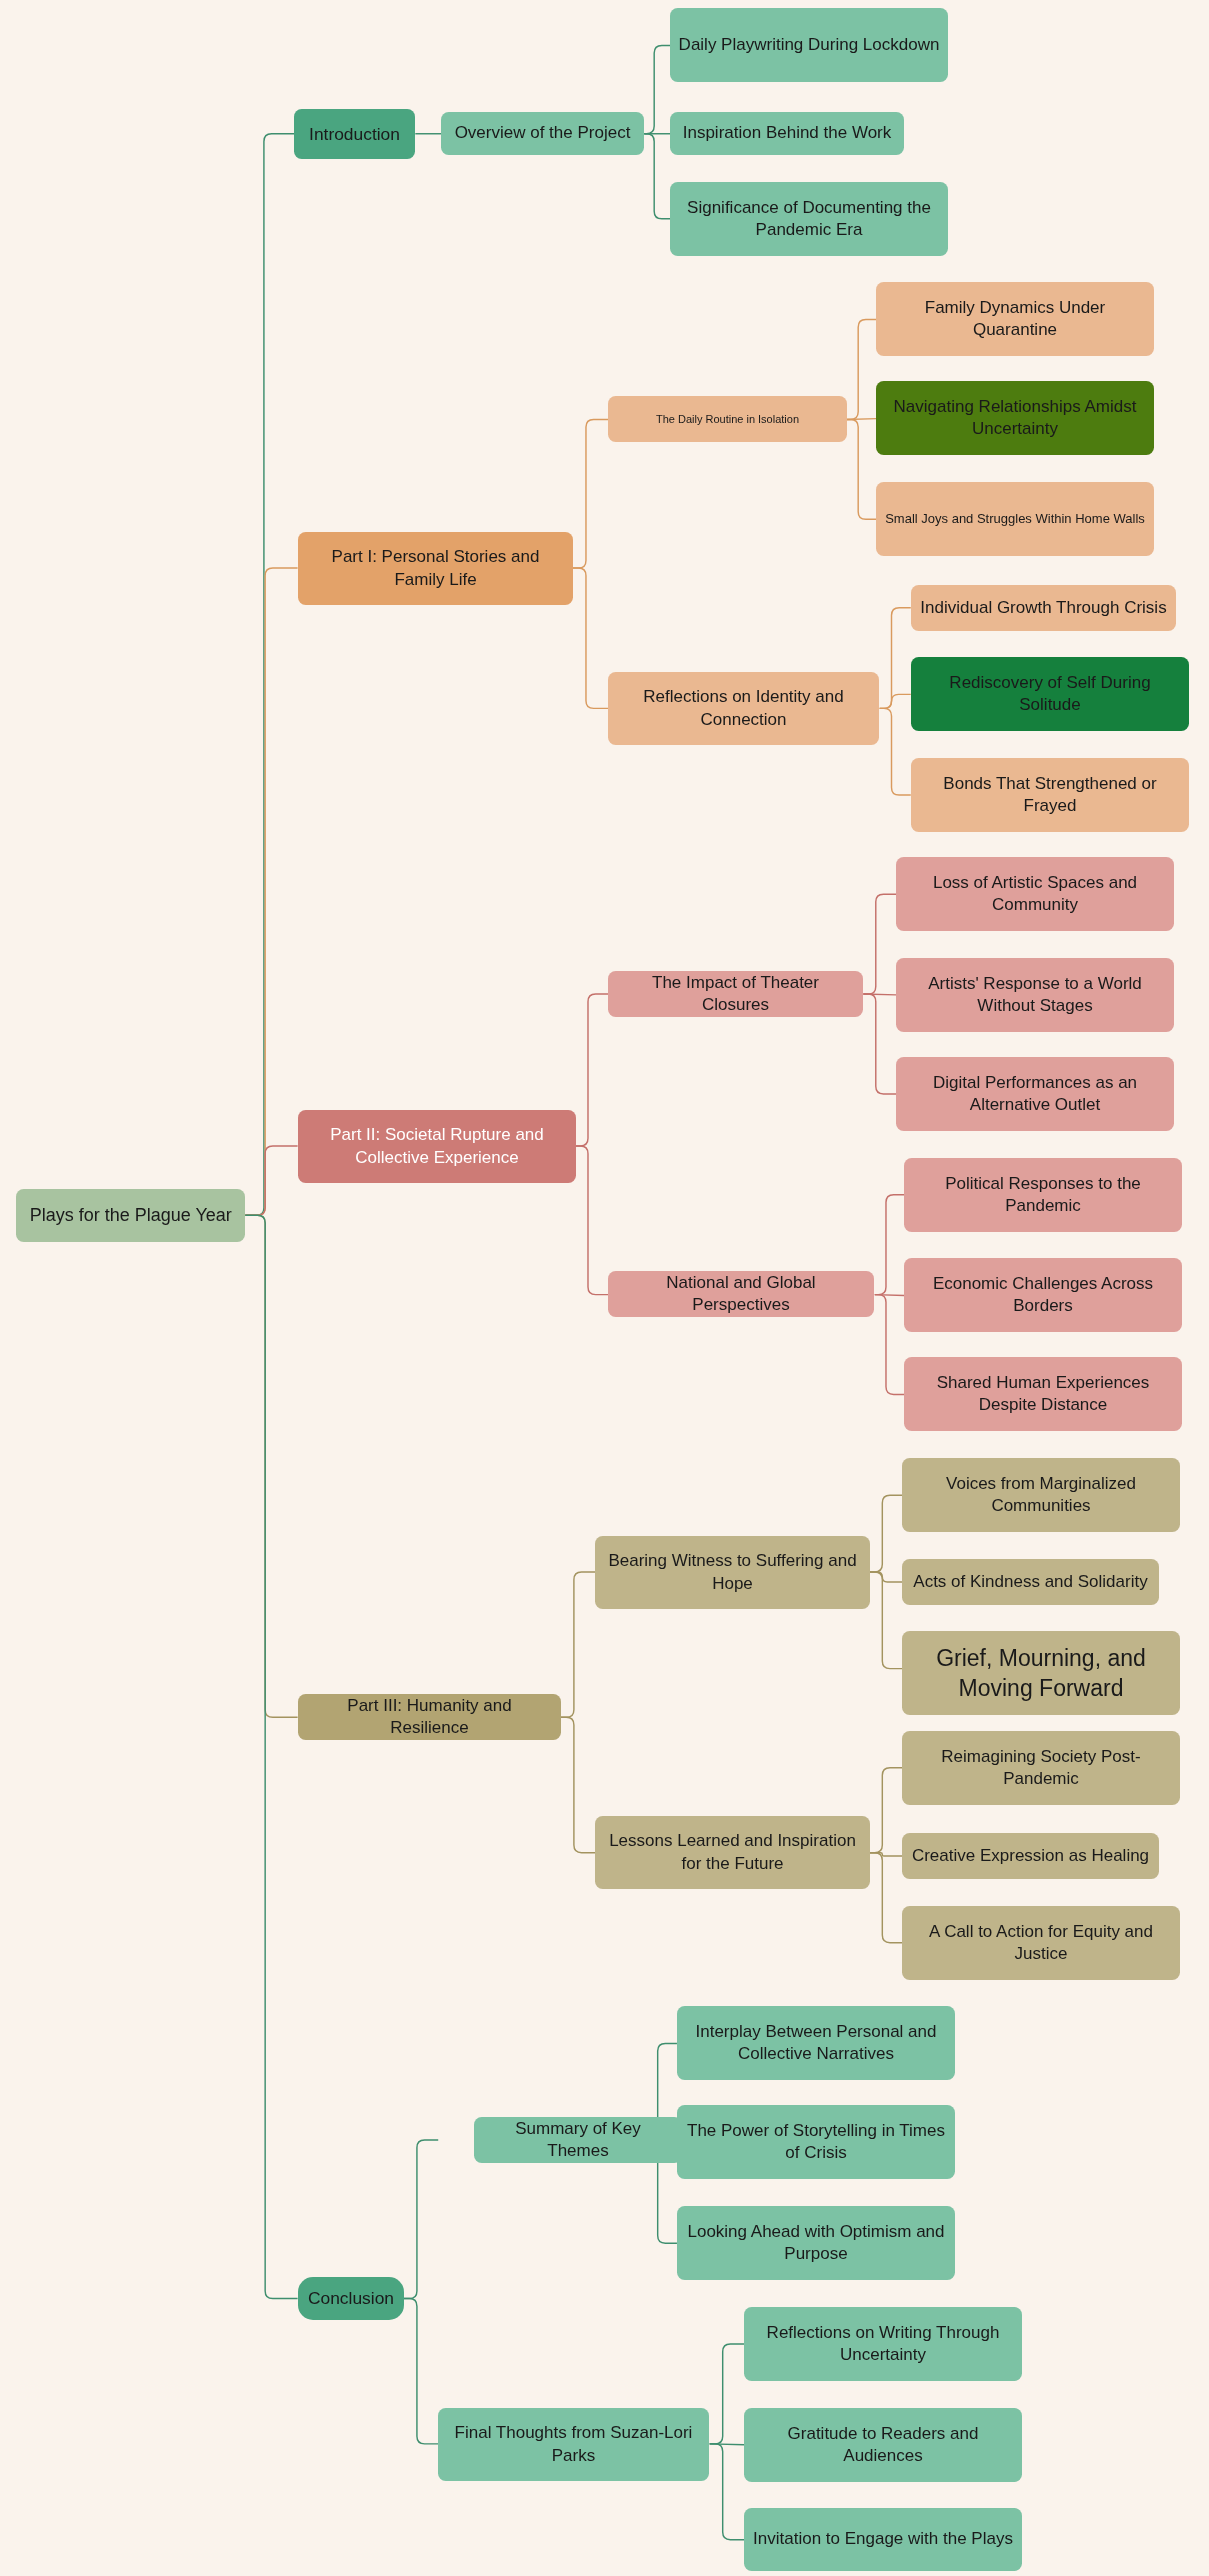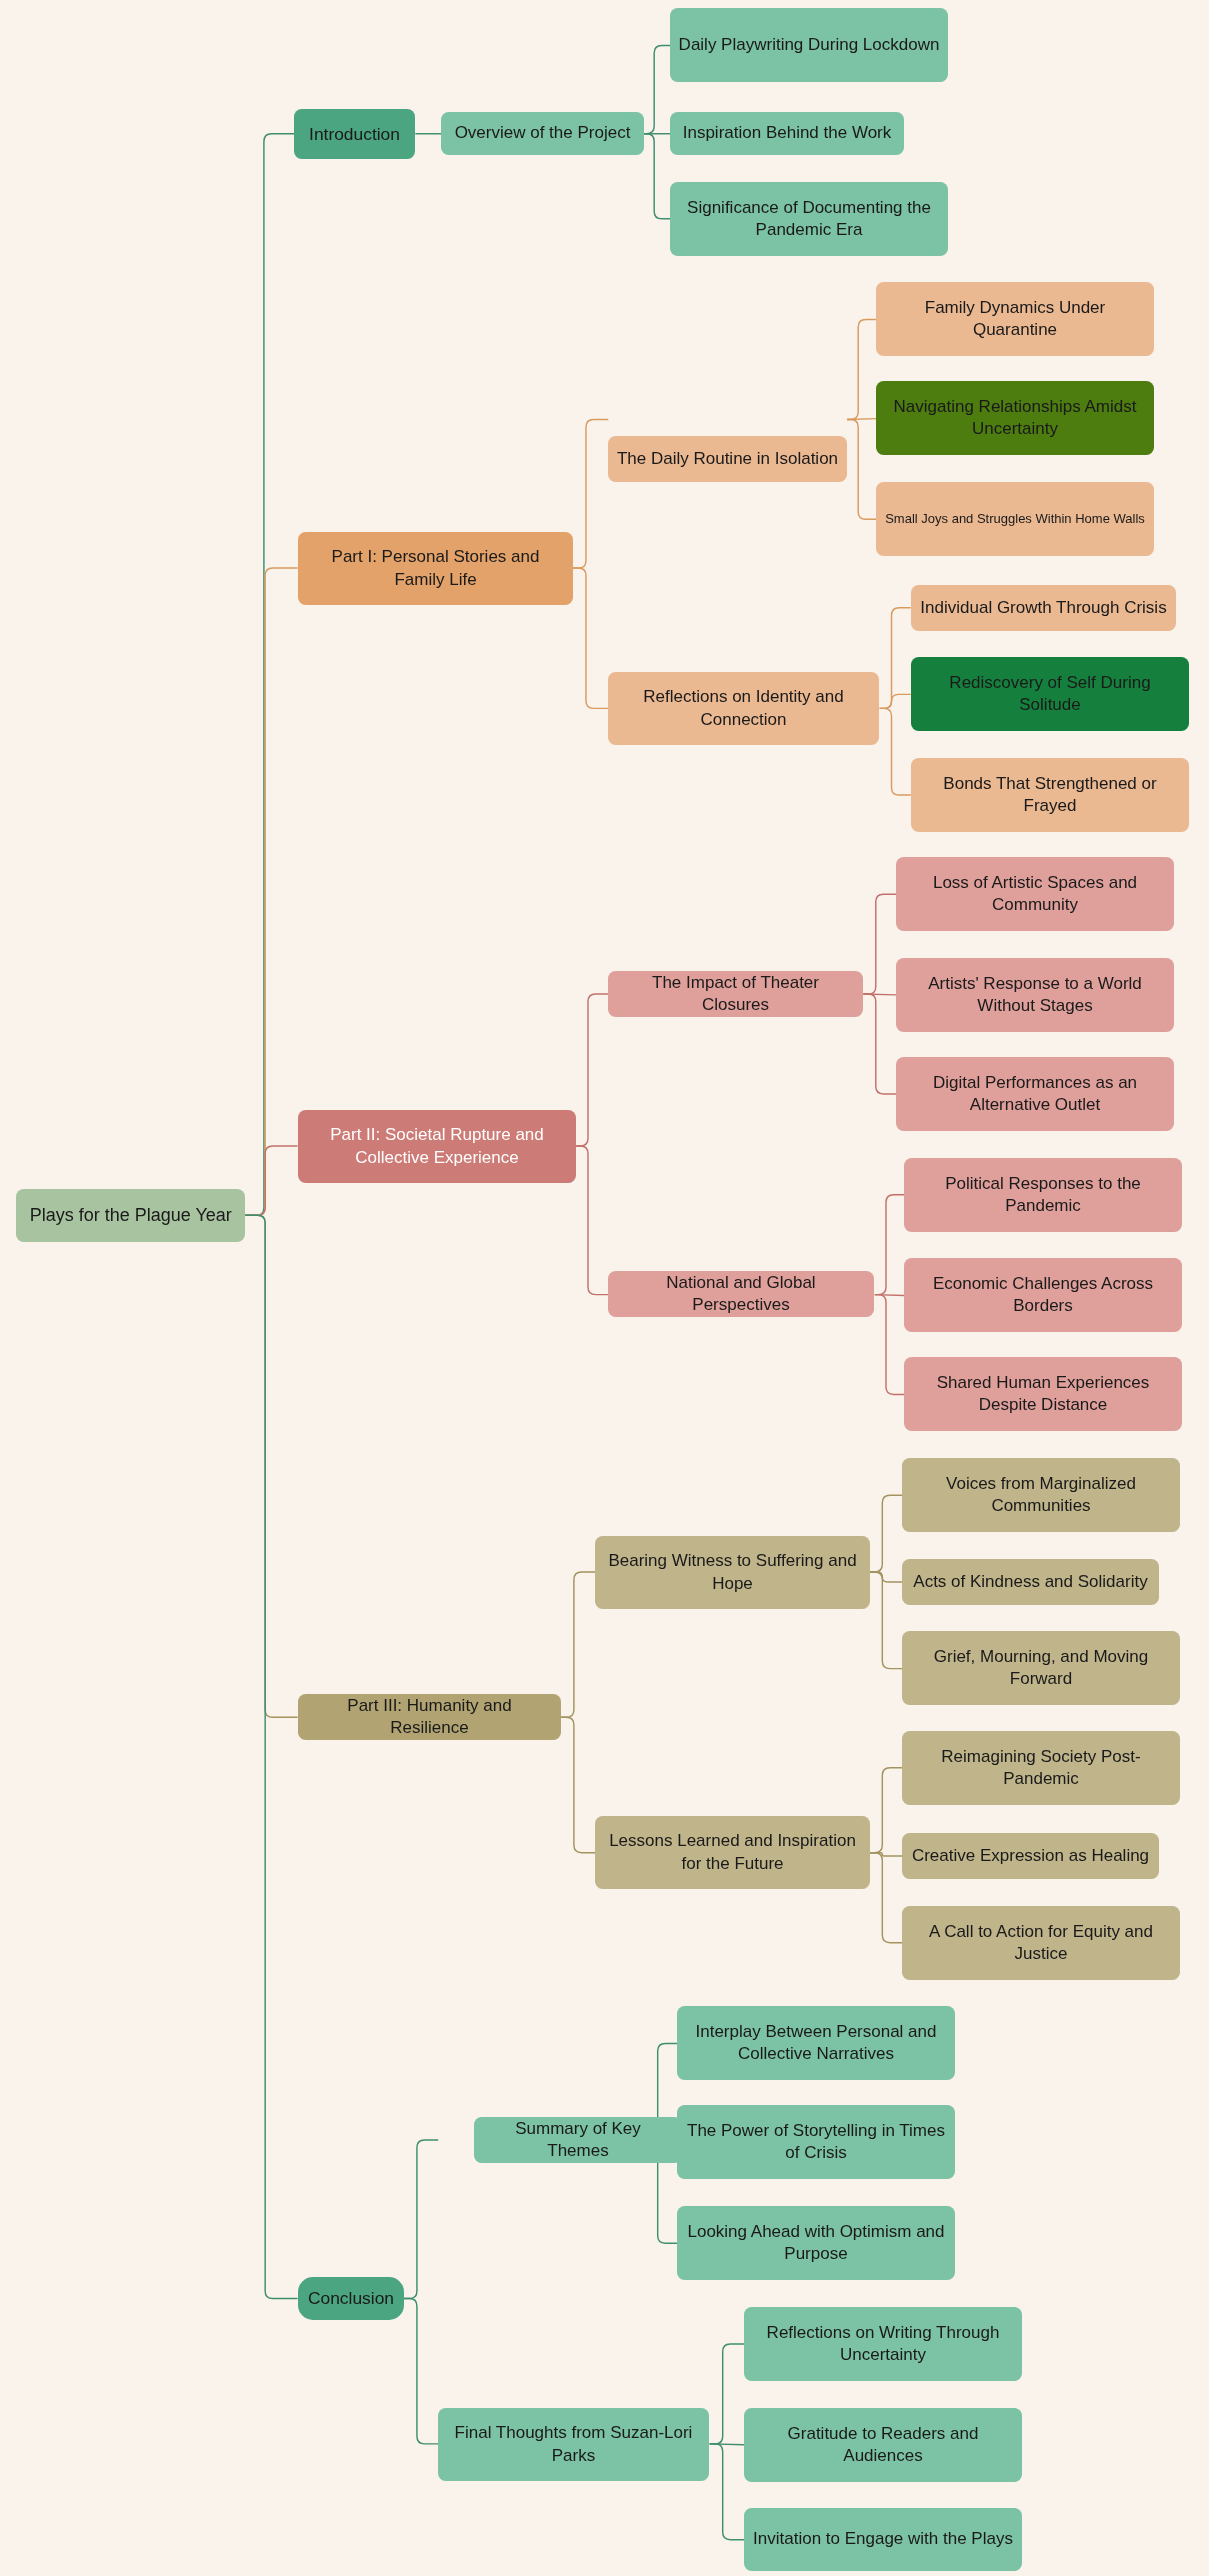--- a/index.html
+++ b/index.html
@@ -101,21 +101,21 @@
       </div>
       <div class="node" style="left: 670px; top: 112px; width: 234px; height: 43px; background: rgb(124, 194, 164); color: rgb(26, 26, 26); font-size: 17px;">
         <span>Inspiration Behind the Work</span>
       </div>
       <div class="node" style="left: 670px; top: 182px; width: 278px; height: 74px; background: rgb(124, 194, 164); color: rgb(26, 26, 26); font-size: 17px;">
         <span>Significance of Documenting the Pandemic Era</span>
       </div>
       <div class="node" style="left: 298px; top: 532px; width: 275px; height: 73px; background: rgb(227, 162, 105); color: rgb(26, 26, 26); font-size: 17px;">
         <span>Part I: Personal Stories and Family Life</span>
       </div>
-      <div class="node" style="left: 608px; top: 396px; width: 239px; height: 46px; background: rgb(234, 184, 145); color: rgb(26, 26, 26); font-size: 17px; margin-top: 40px;">
+      <div class="node" style="left: 608px; top: 396px; width: 239px; height: 46px; background: rgb(234, 184, 145); color: rgb(26, 26, 26); font-size: 11px;">
         <span>The Daily Routine in Isolation</span>
       </div>
       <div class="node" style="left: 876px; top: 282px; width: 278px; height: 74px; background: rgb(234, 184, 145); color: rgb(26, 26, 26); font-size: 17px;">
         <span>Family Dynamics Under Quarantine</span>
       </div>
       <div class="node" style="left: 876px; top: 381px; width: 278px; height: 74px; background: #4d7c0f; color: rgb(26, 26, 26); font-size: 17px;">
         <span>Navigating Relationships Amidst Uncertainty</span>
       </div>
       <div class="node" style="left: 876px; top: 482px; width: 278px; height: 74px; background: rgb(234, 184, 145); color: rgb(26, 26, 26); font-size: 13px;">
         <span>Small Joys and Struggles Within Home Walls</span>
@@ -164,21 +164,21 @@
       </div>
       <div class="node" style="left: 595px; top: 1536px; width: 275px; height: 73px; background: rgb(191, 180, 138); color: rgb(26, 26, 26); font-size: 17px;">
         <span>Bearing Witness to Suffering and Hope</span>
       </div>
       <div class="node" style="left: 902px; top: 1458px; width: 278px; height: 74px; background: rgb(191, 180, 138); color: rgb(26, 26, 26); font-size: 17px;">
         <span>Voices from Marginalized Communities</span>
       </div>
       <div class="node" style="left: 902px; top: 1559px; width: 257px; height: 46px; background: rgb(191, 180, 138); color: rgb(26, 26, 26); font-size: 17px;">
         <span>Acts of Kindness and Solidarity</span>
       </div>
-      <div class="node" style="left: 902px; top: 1631px; width: 278px; height: 74px; background: rgb(191, 180, 138); color: rgb(26, 26, 26); font-size: 17px;">
+      <div class="node" style="left: 902px; top: 1631px; width: 278px; height: 84px; background: rgb(191, 180, 138); color: rgb(26, 26, 26); font-size: 23px;">
         <span>Grief, Mourning, and Moving Forward</span>
       </div>
       <div class="node" style="left: 595px; top: 1816px; width: 275px; height: 73px; background: rgb(191, 180, 138); color: rgb(26, 26, 26); font-size: 17px;">
         <span>Lessons Learned and Inspiration for the Future</span>
       </div>
       <div class="node" style="left: 902px; top: 1731px; width: 278px; height: 74px; background: rgb(191, 180, 138); color: rgb(26, 26, 26); font-size: 17px; align-items: center;">
         <span>Reimagining Society Post-Pandemic</span>
       </div>
       <div class="node" style="left: 902px; top: 1833px; width: 257px; height: 46px; background: rgb(191, 180, 138); color: rgb(26, 26, 26); font-size: 17px;">
         <span>Creative Expression as Healing</span>

